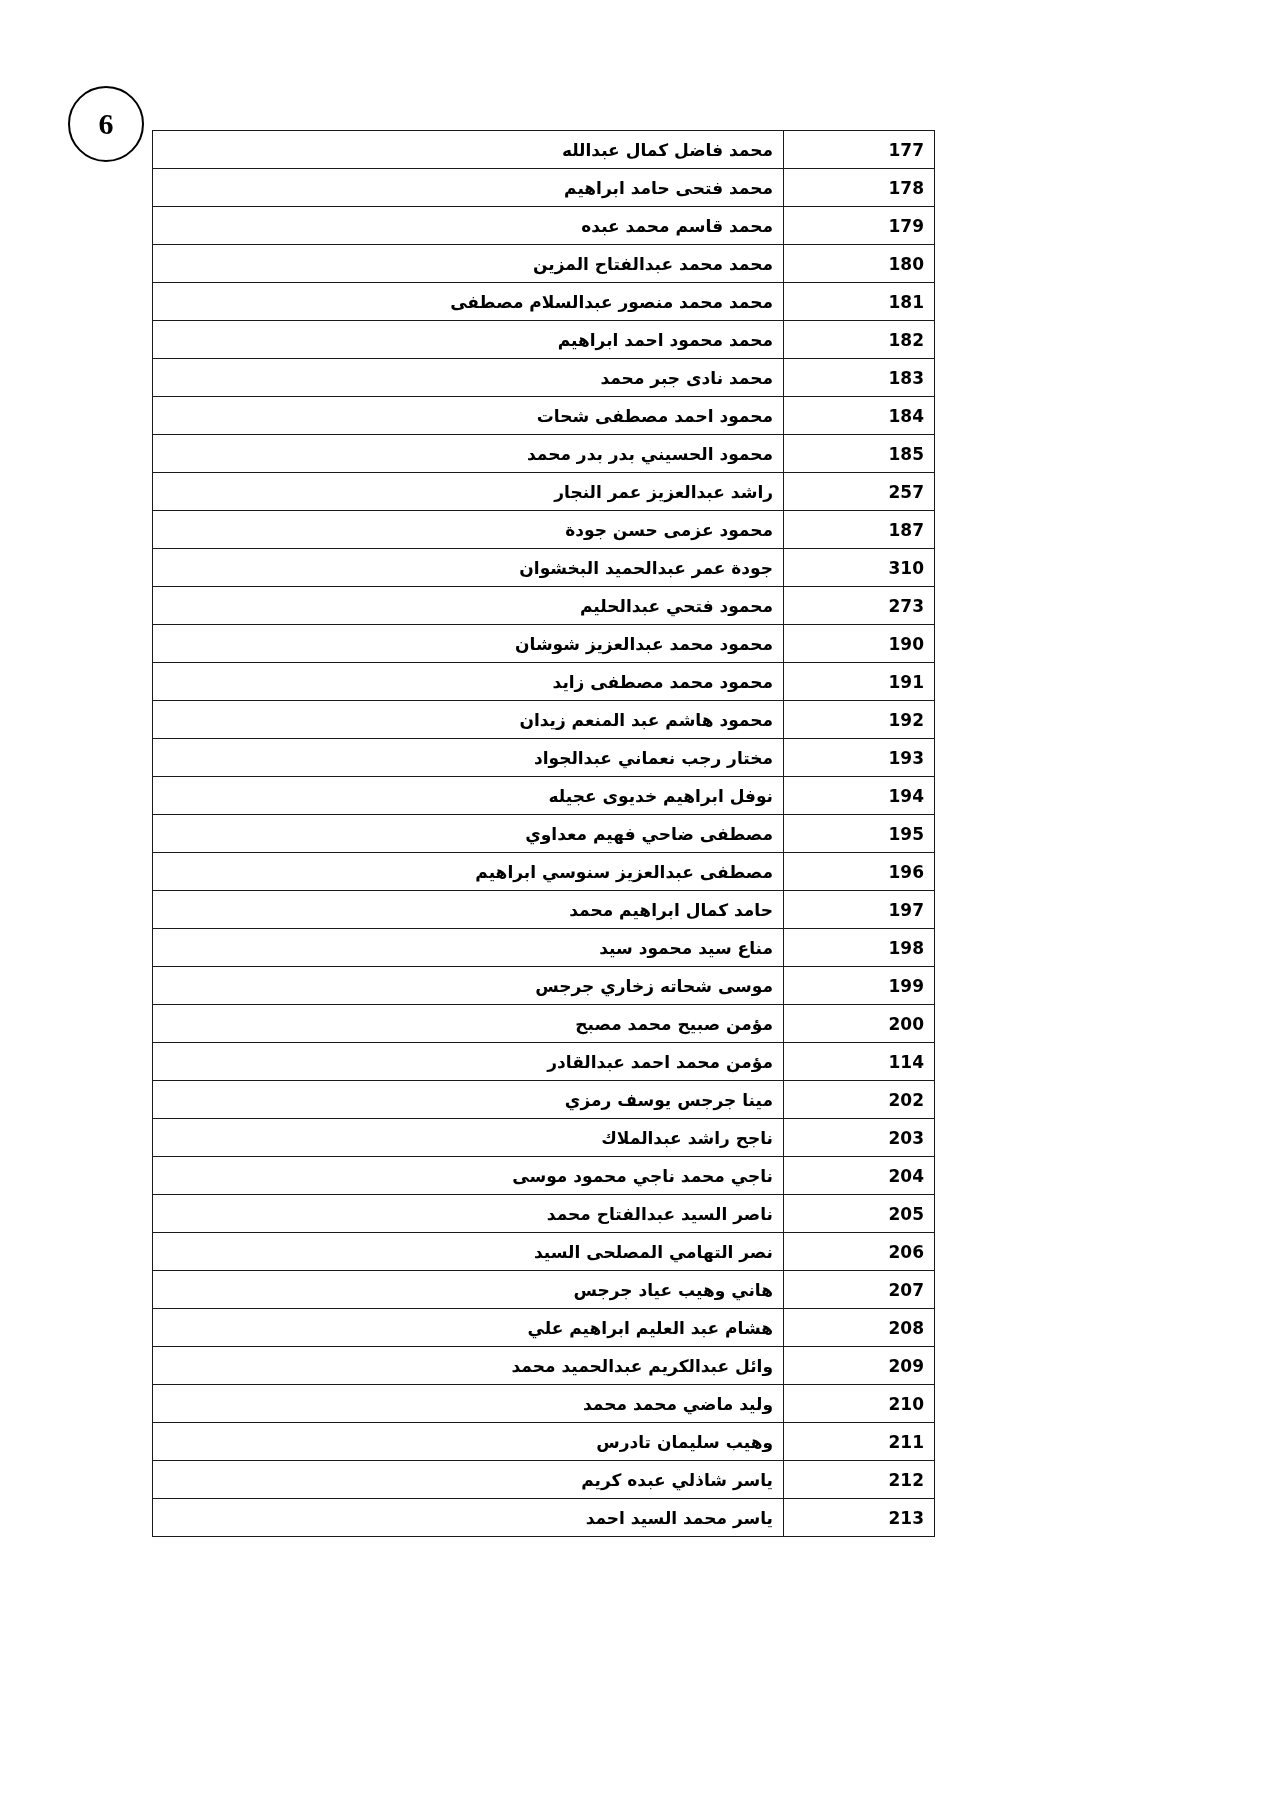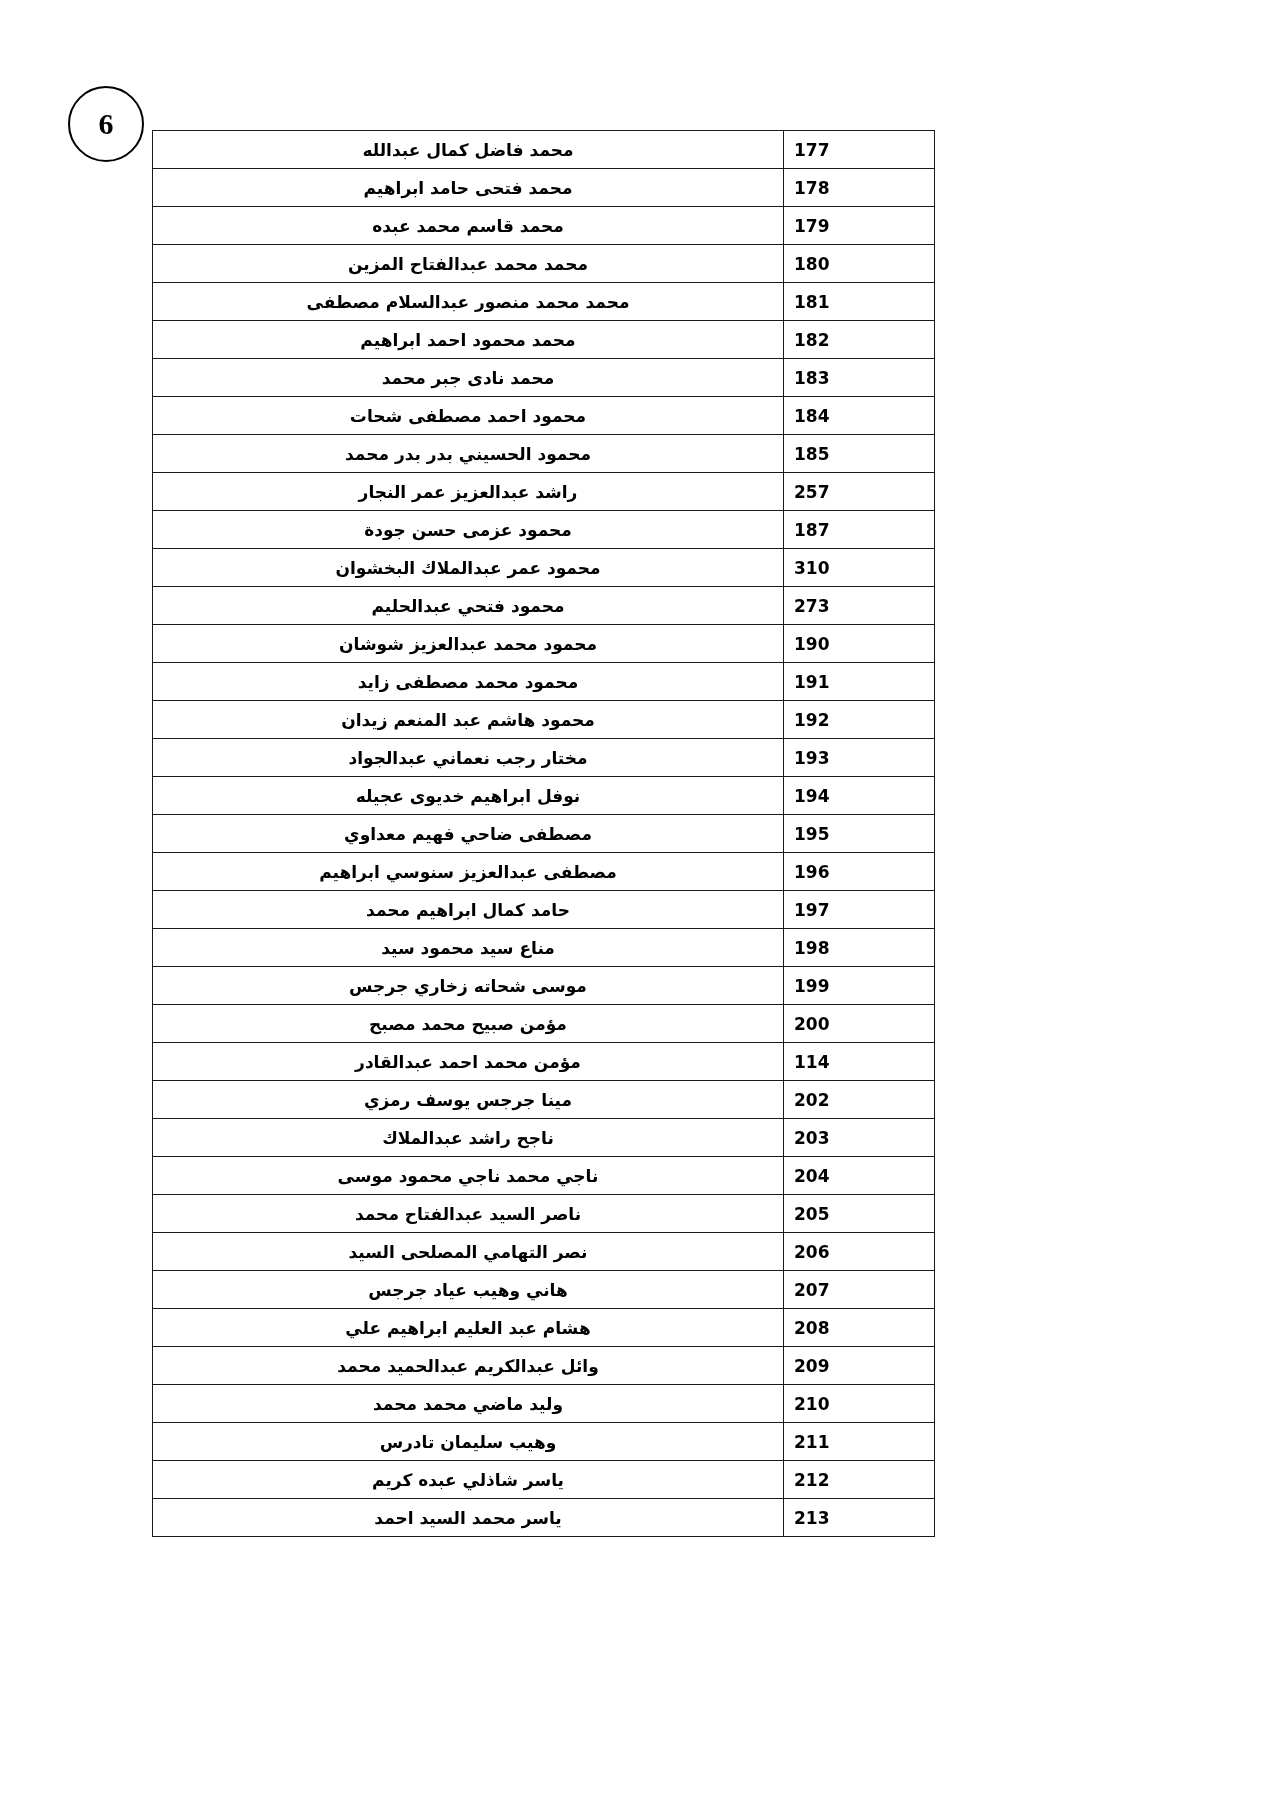--- a/index.html
+++ b/index.html
@@ -62,29 +62,28 @@
     height: 37px;
     padding: 0 10px;
     vertical-align: middle;
     font-size: 17px;
     font-weight: bold;
     font-family: "DejaVu Sans", sans-serif;
   }
 
   td.num {
     width: 130px;
-    text-align: left;
+    text-align: right;
     font-family: "Liberation Serif", serif;
     font-size: 22px;
     font-weight: bold;
     direction: ltr;
   }
 
   td.name {
-    text-align: center;
     white-space: nowrap;
   }
 </style>
 </head>
 <body>
 
 <div class="page">
 
   <div class="page-badge">6</div>
 
@@ -130,21 +129,21 @@
           <tr>
             <td class="num">257</td>
             <td class="name">راشد عبدالعزيز عمر النجار</td>
           </tr>
           <tr>
             <td class="num">187</td>
             <td class="name">محمود عزمى حسن جودة</td>
           </tr>
           <tr>
             <td class="num">310</td>
-            <td class="name">محمود عمر عبدالملاك البخشوان</td>
+            <td class="name">جودة عمر عبدالحميد البخشوان</td>
           </tr>
           <tr>
             <td class="num">273</td>
             <td class="name">محمود فتحي عبدالحليم</td>
           </tr>
           <tr>
             <td class="num">190</td>
             <td class="name">محمود محمد عبدالعزيز شوشان</td>
           </tr>
           <tr>

